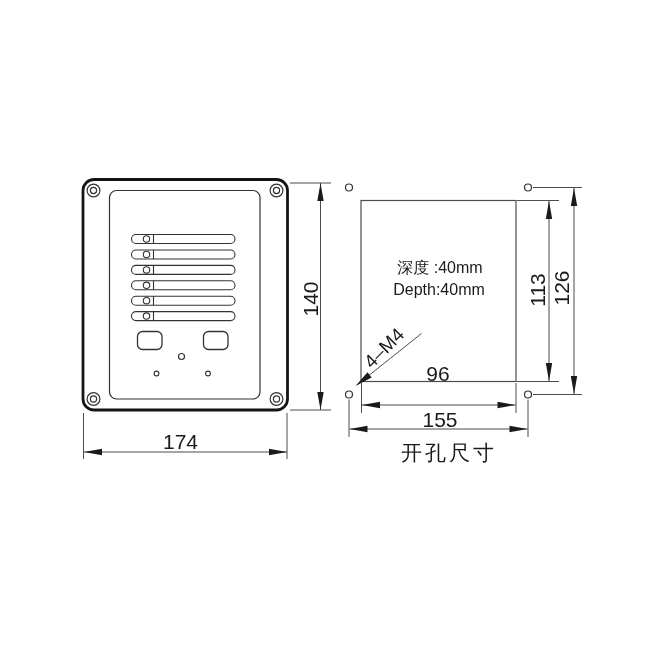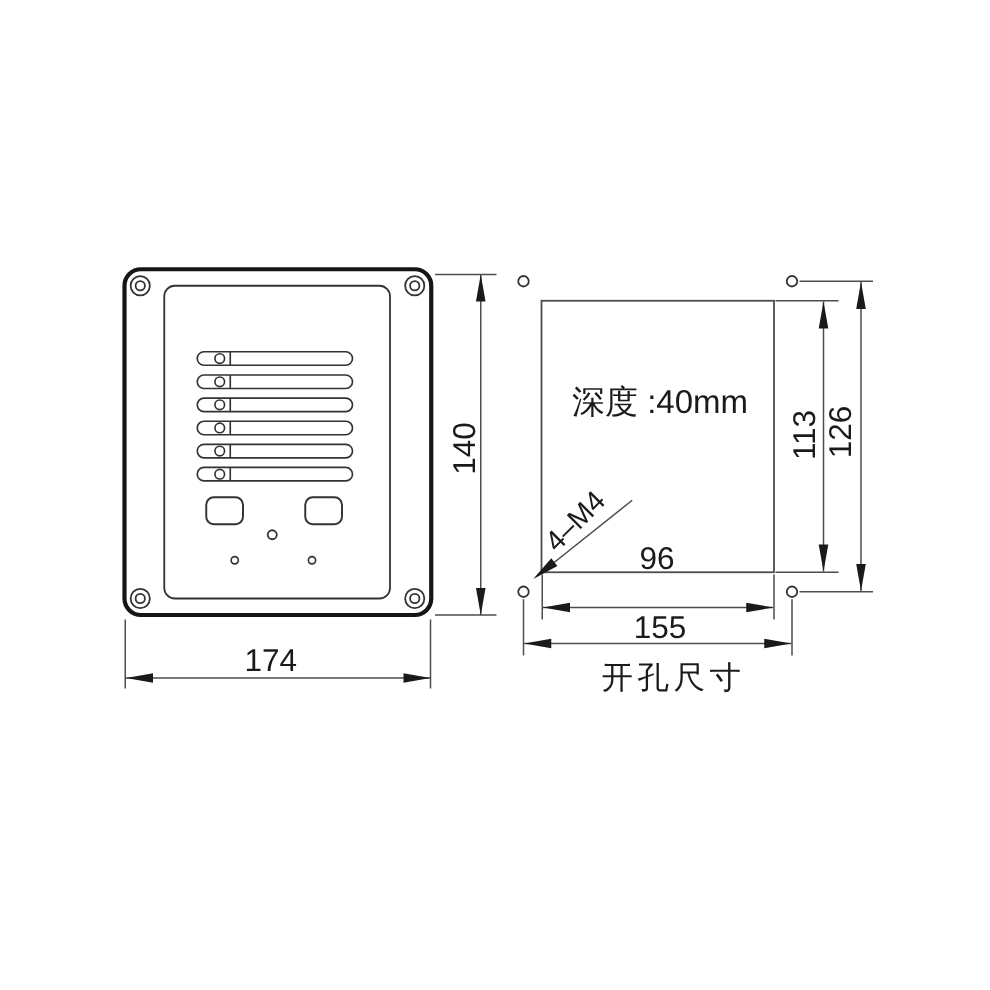--- a/index.html
+++ b/index.html
@@ -24,21 +24,21 @@
   .lbl {
     position: absolute;
     white-space: nowrap;
     transform: translate(-50%, -50%);
     color: #1a1a1a;
     line-height: 1;
   }
   .lbl.rot90 { transform: translate(-50%, -50%) rotate(-90deg); }
   .lbl.rot45 { transform: translate(-50%, -50%) rotate(-45deg); }
   .dim-num { font-size: 21px; }
-  .depth-line { font-size: 22px; }
+  .depth-line { font-size: 16px; }
   .m4-label { font-size: 19px; }
   .caption-cn { font-size: 21px; letter-spacing: 3px; }
   .caption-en { font-size: 22px; }
 </style>
 </head>
 <body>
 
 <div class="stage">
 
   <svg width="660" height="660" viewBox="0 0 660 660">
@@ -164,20 +164,21 @@
       <polygon points="355.5,386 367.5,372.2 371.6,377.4"></polygon>
     </g>
   </svg>
 
   <div class="lbl dim-num" style="left:180.5px; top:441px;">174</div>
 
   <div class="lbl dim-num rot90" style="left:309.5px; top:299px;">140</div>
 
   <div class="lbl depth-line" style="left:440px; top:268px;">深度 :40mm</div>
 
+  <div class="lbl depth-line" style="left:439px; top:290px;">Depth:40mm</div>
 
   <div class="lbl m4-label rot45" style="left:384px; top:348px;">4–M4</div>
 
   <div class="lbl dim-num" style="left:438px; top:373px;">96</div>
 
   <div class="lbl dim-num" style="left:440px; top:419px;">155</div>
 
   <div class="lbl dim-num rot90" style="left:536.5px; top:290px;">113</div>
 
   <div class="lbl dim-num rot90" style="left:561px; top:288px;">126</div>

